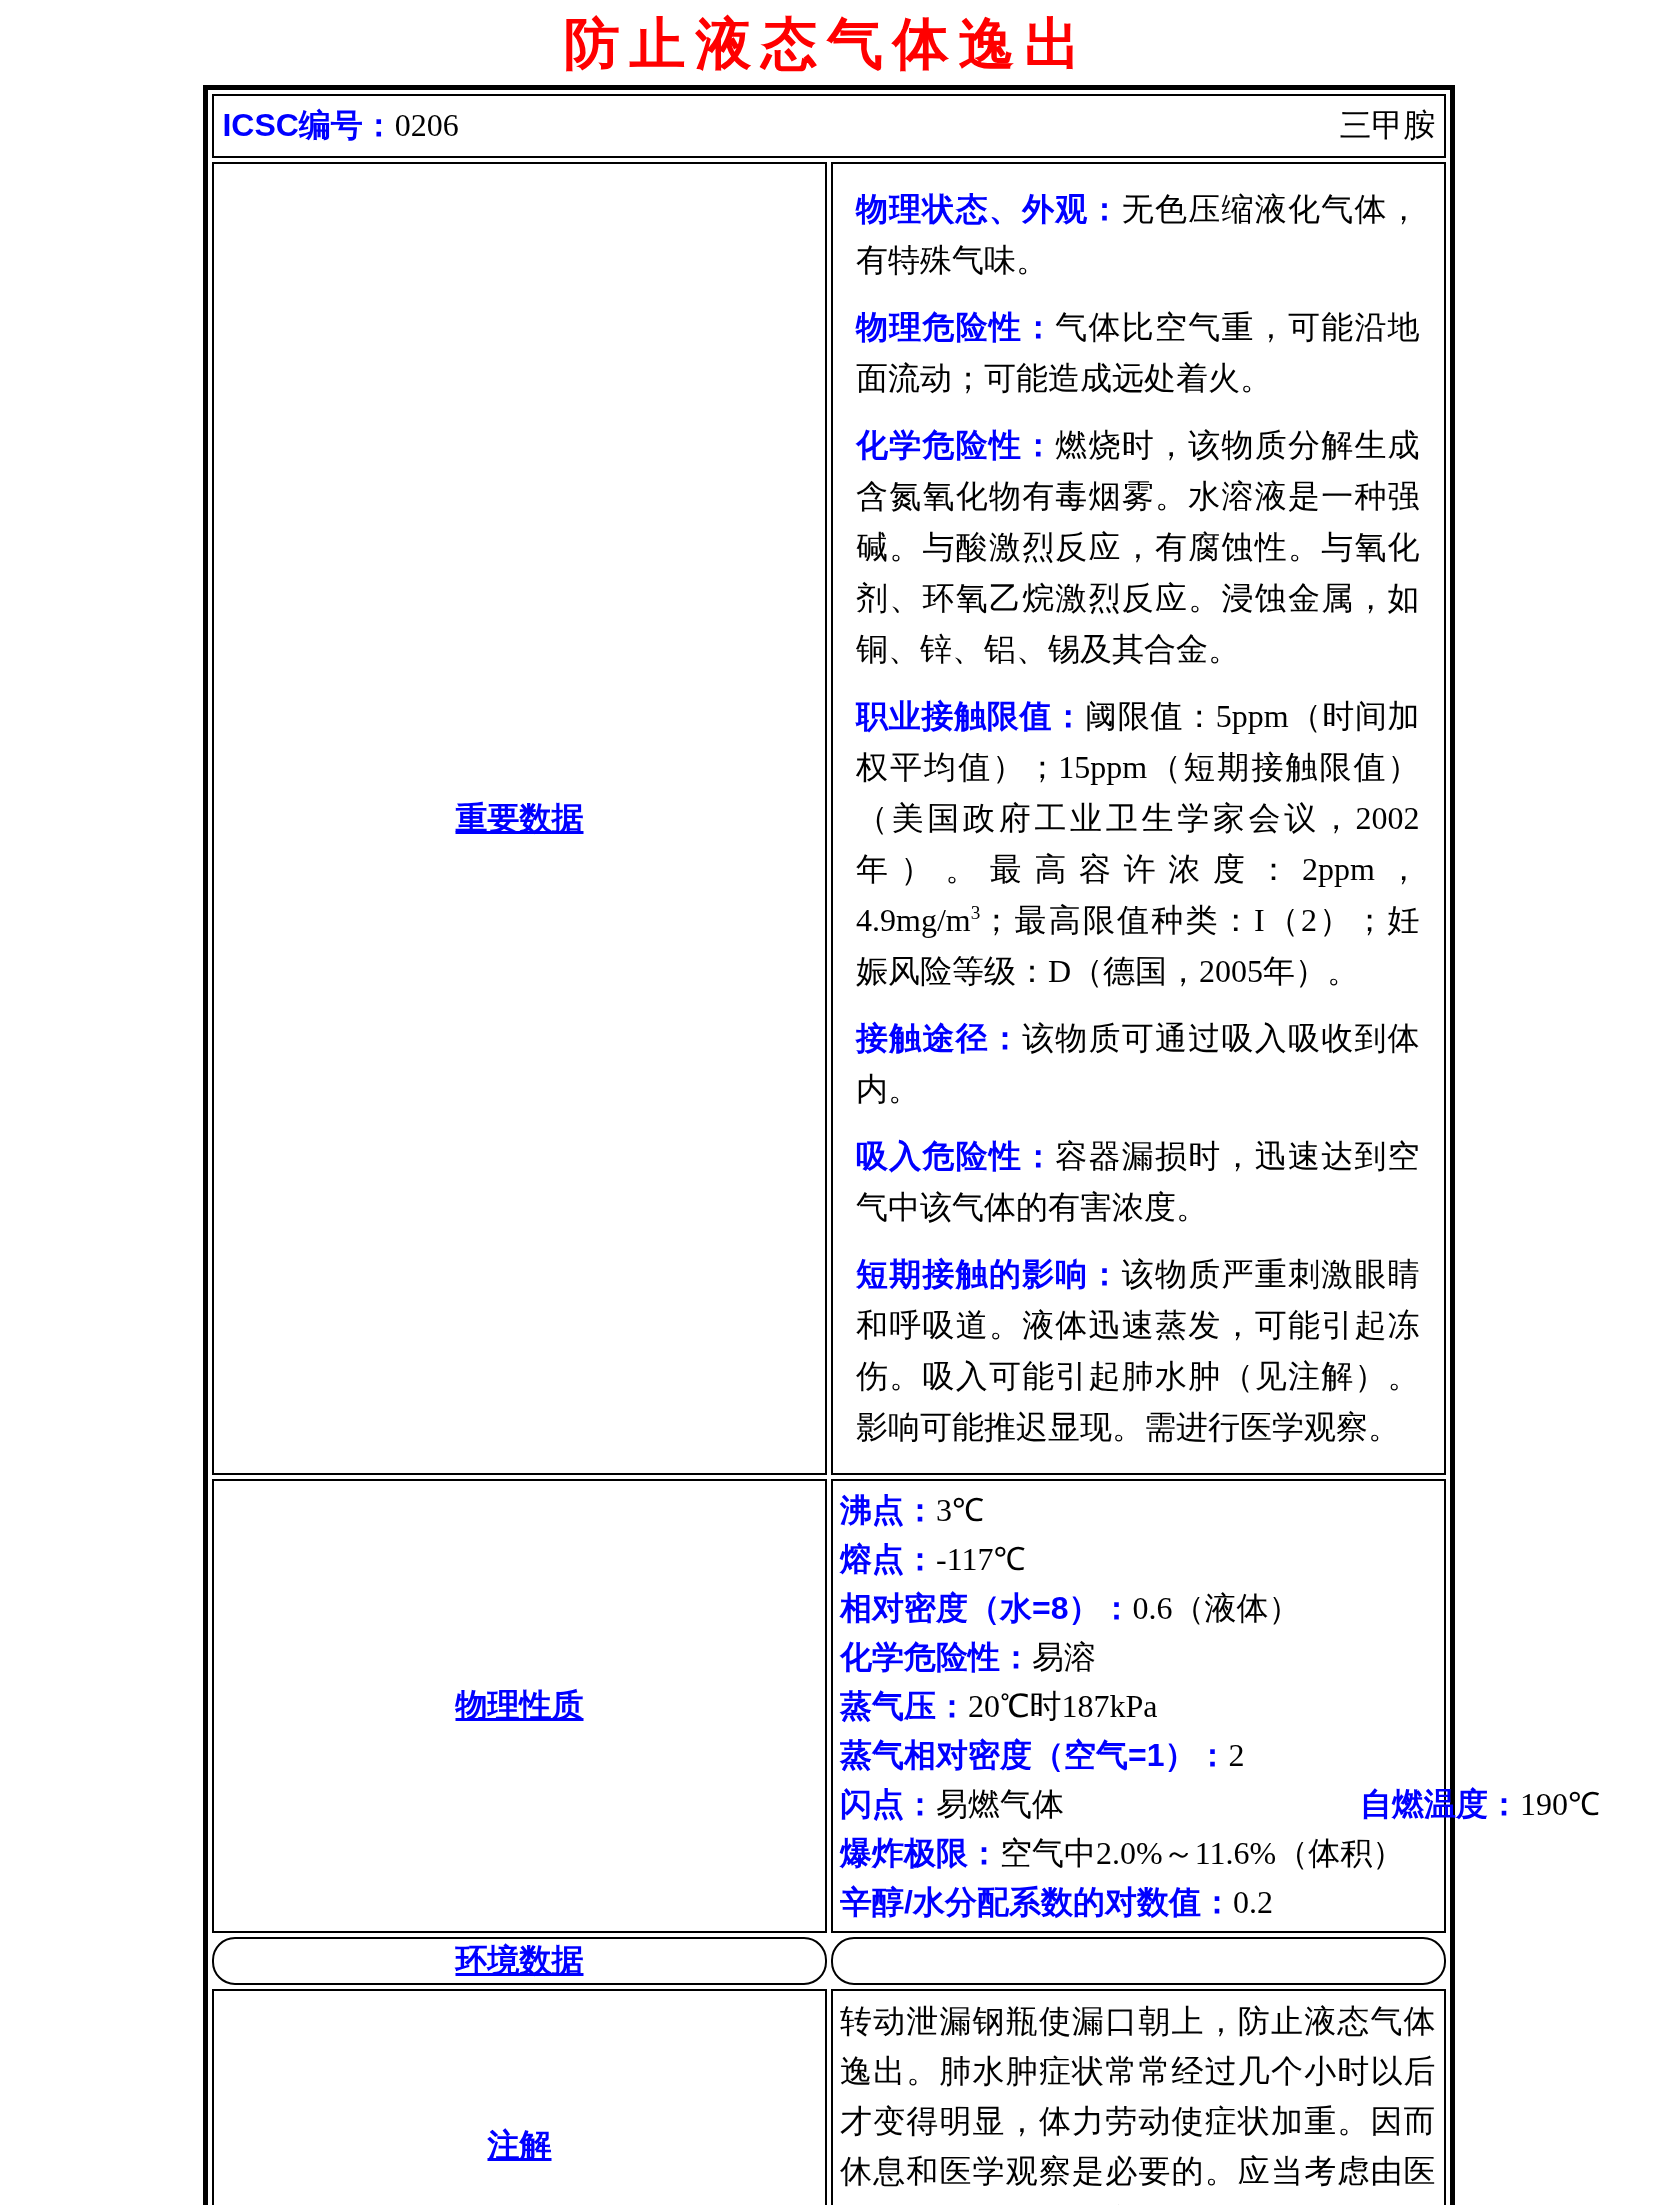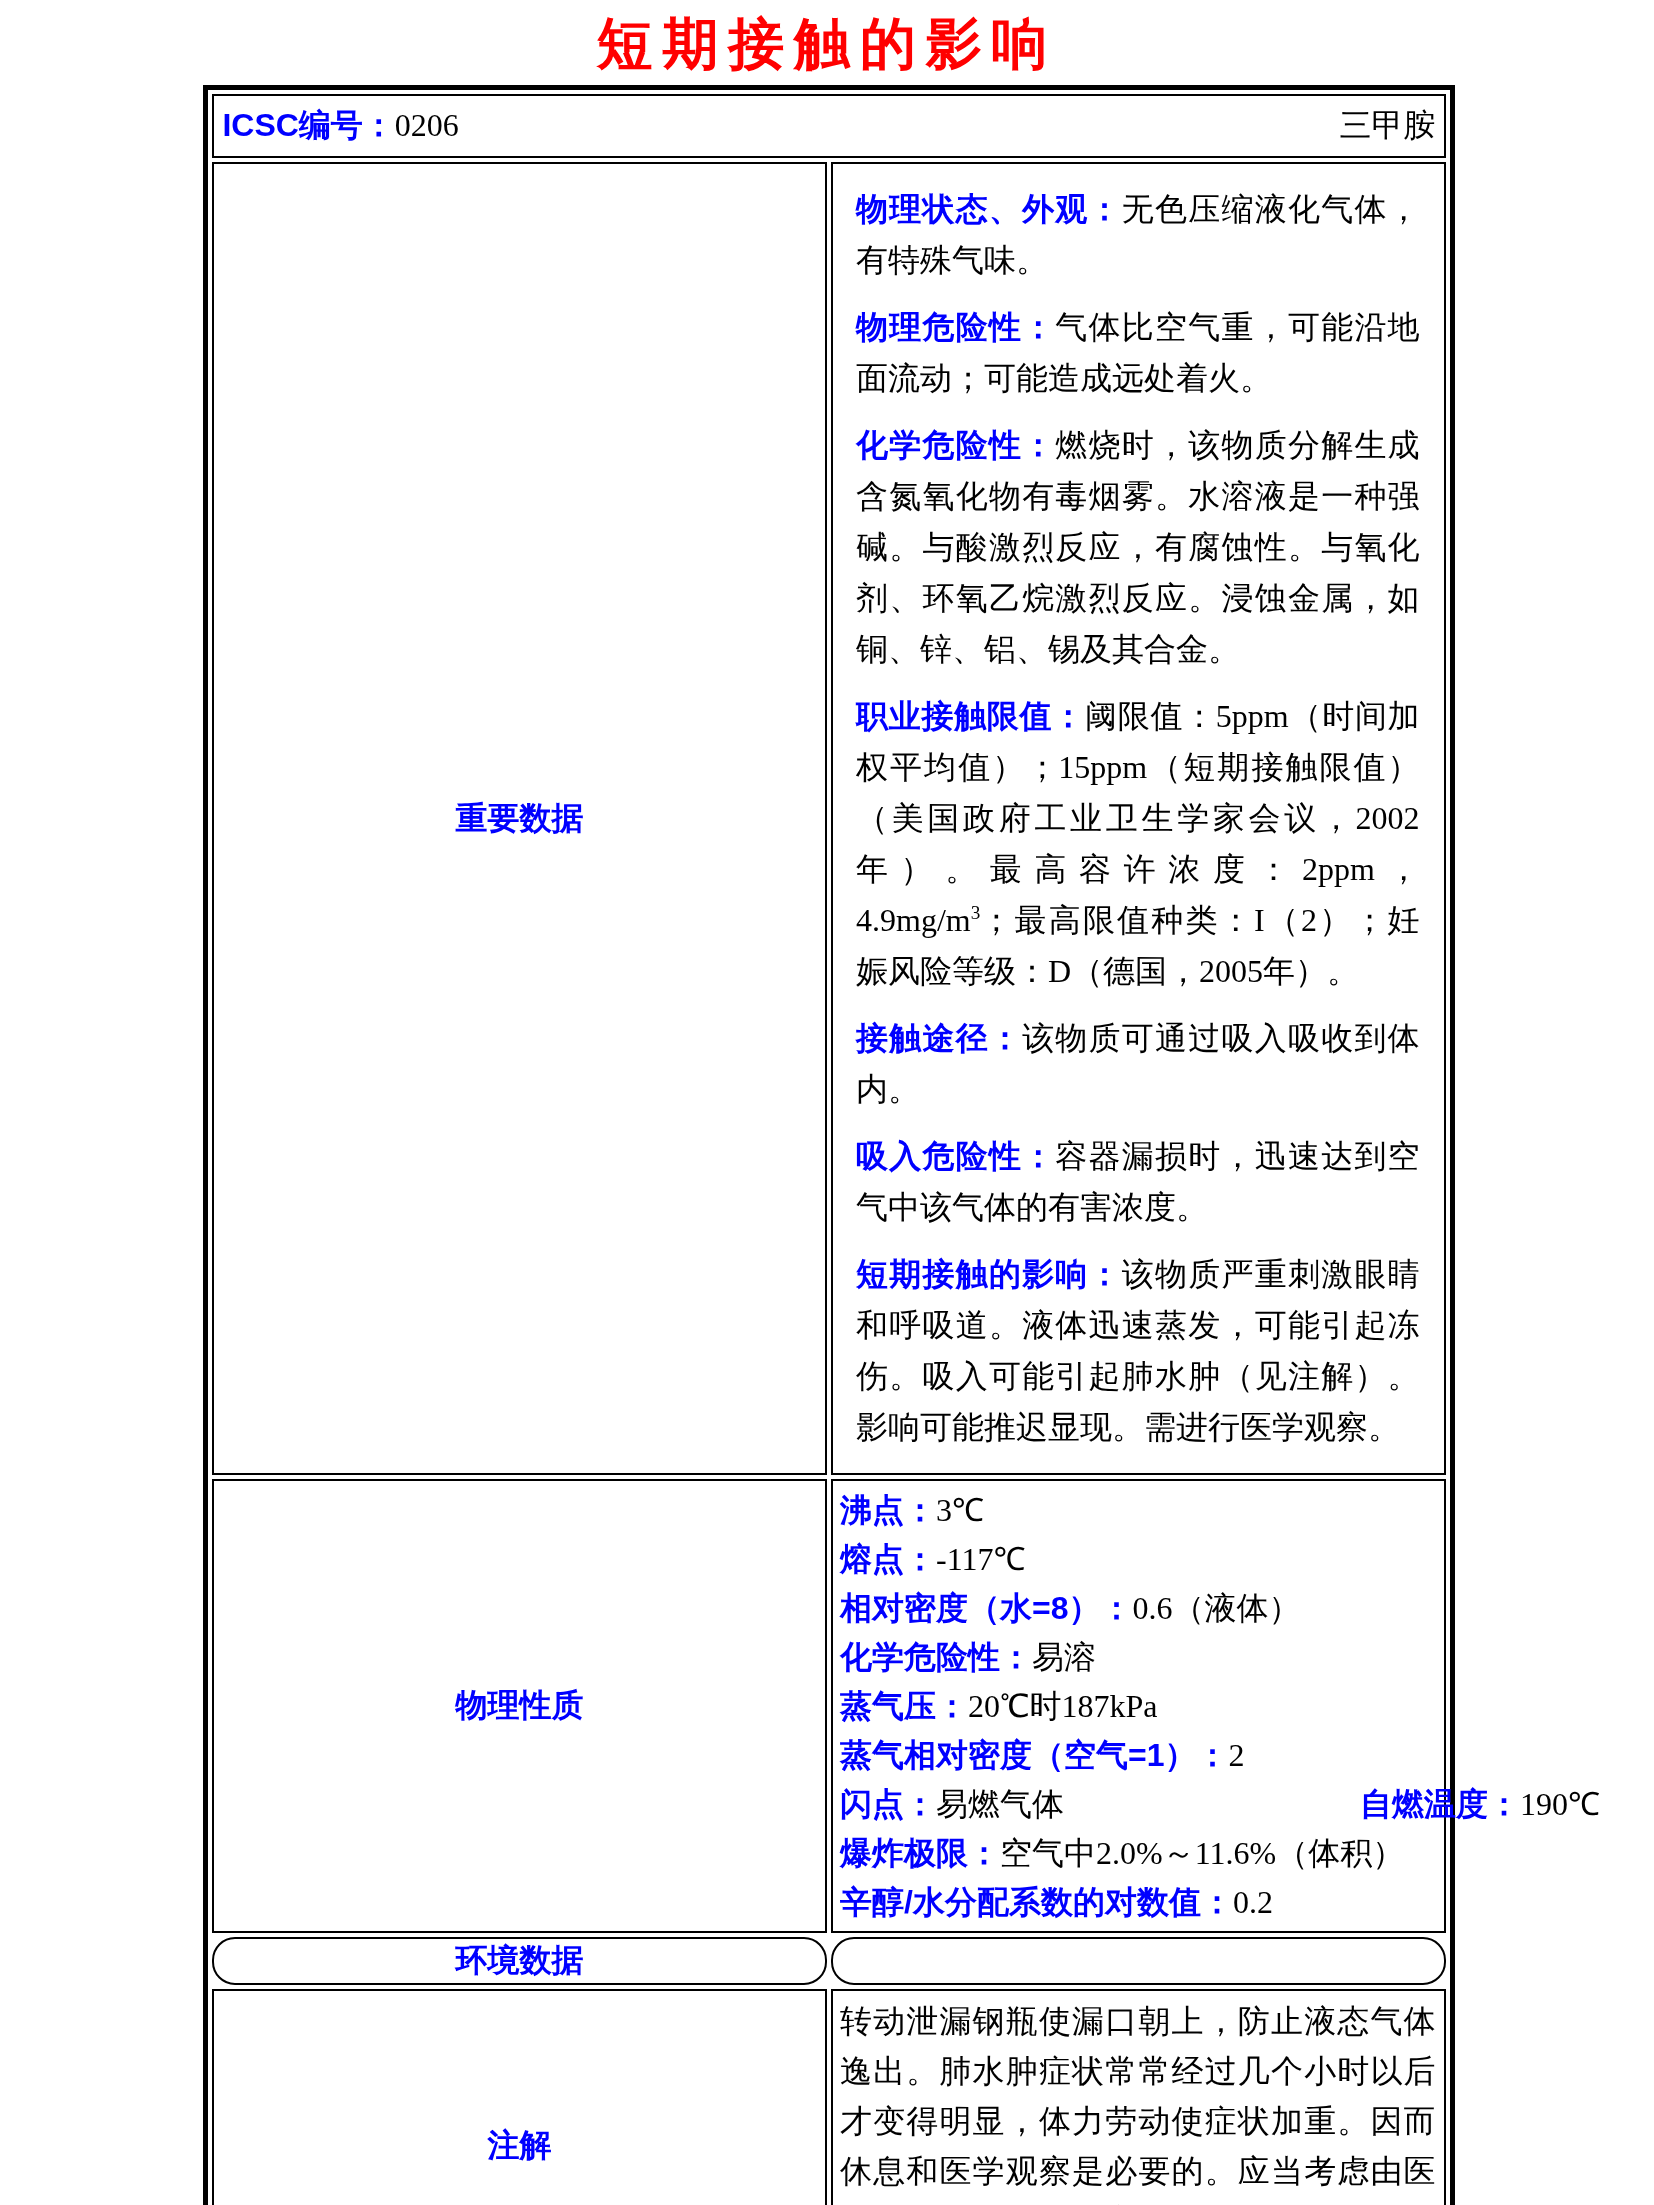--- a/index.html
+++ b/index.html
@@ -18,20 +18,21 @@
     border-collapse:separate; border-spacing:4.2px;
     border:5.6px solid #000; table-layout:fixed;
     background:#fff;
   }
   td { border:2.1px solid #000; box-sizing:border-box; background:#fff; }
   .label-cell {
     width:170px; text-align:center; vertical-align:middle;
     color:#0000ff; font-weight:bold; font-size:32px;
     font-family:"Liberation Sans", sans-serif;
     padding:0 2.8px;
+    text-decoration:underline;
   }
   .content-cell {
     vertical-align:top; padding:4.2px 8.4px 4.2px 7px;
     font-size:32px; line-height:51px; text-align:justify;
   }
   .header-cell {
     height:64px; vertical-align:middle; padding:0 8.4px;
     font-size:32px;
   }
   .header-flex { display:flex; justify-content:space-between; align-items:flex-start; }
@@ -43,21 +44,21 @@
   .para sup { font-size:60%; line-height:0; }
   .pline { white-space:nowrap; line-height:49px; }
   .flash-left { display:inline-block; width:520px; }
   .notes-cell { line-height:50px; padding-top:5.6px;margin-top:39px; }
   .single-line-cell { vertical-align:middle; font-size:32px; padding:0 7px; }
   .empty-cell { height:45px;border-radius:23px; }
 </style>
 </head>
 <body>
 
-<div class="page-title">短期接触的影响</div>
+<div class="page-title">防止液态气体逸出</div>
 
 <table class="card">
 
   <tbody>
       <tr>
     <td colspan="2" class="header-cell">
       <div class="header-flex">
         <div>
           <span class="blue-label">ICSC编号：</span><span>0206</span>
         </div>

